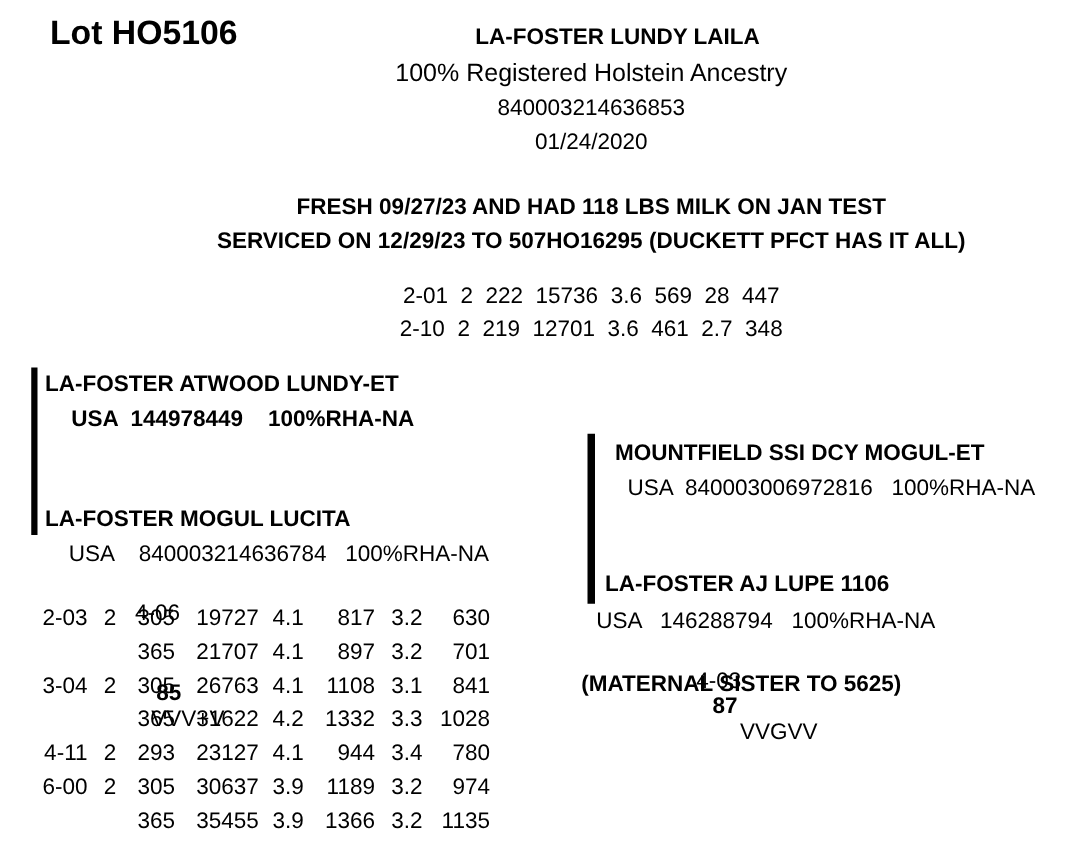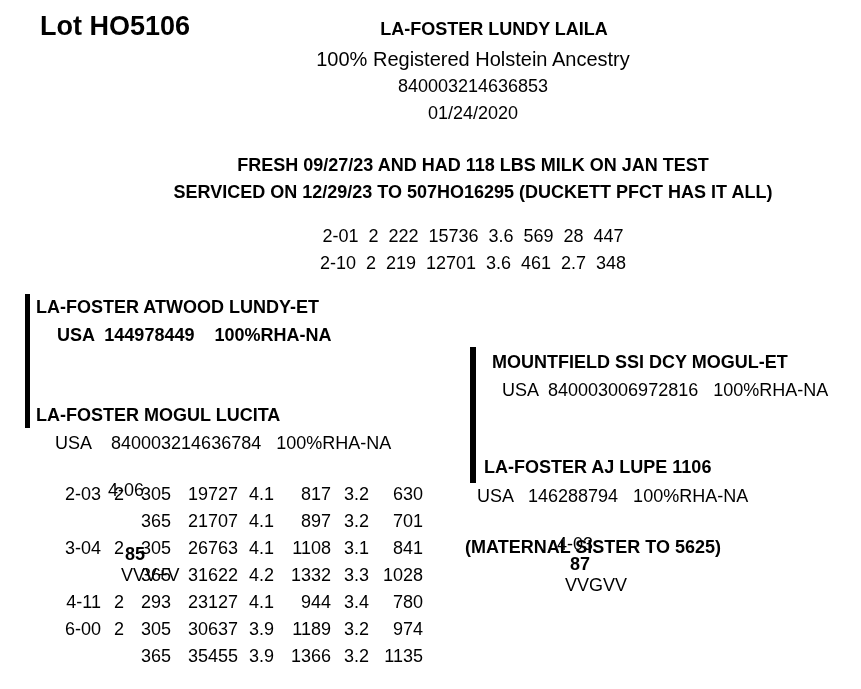--- a/index.html
+++ b/index.html
@@ -57,21 +57,21 @@
 
   <div class="abs bold" style="left:36px; top:405px; font-size:18px;">LA-FOSTER MOGUL LUCITA</div>
   <div class="abs" style="left:55px; top:433px; font-size:18px;">USA    840003214636784   100%RHA-NA</div>
 
   <div class="abs score-line" style="left:88px; top:459px; font-size:18px;">
     <span>4-06</span>
     <span class="bold" style="margin-left:17px;margin-top:44px;">85</span>
     <span style="margin-left:13px;">VVV+V</span>
   </div>
 
-  <table class="rec-table" style="left:33px; top:481px;margin-left:31px;">
+  <table class="rec-table" style="left:33px; top:481px;">
     <colgroup>
       <col style="width:37px;">
         <col style="width:23px;">
         <col style="width:47px;">
         <col style="width:67px;">
       <col style="width:36px;">
         <col style="width:57px;">
         <col style="width:38px;">
         <col style="width:54px;">
     </colgroup>
@@ -153,18 +153,18 @@
 
   <div class="abs bold" style="left:492px; top:352px; font-size:18px;">MOUNTFIELD SSI DCY MOGUL-ET</div>
   <div class="abs" style="left:502px; top:380px; font-size:18px;">USA  840003006972816   100%RHA-NA</div>
 
   <div class="abs bold" style="left:484px; top:457px; font-size:18px;">LA-FOSTER AJ LUPE 1106</div>
   <div class="abs" style="left:477px; top:486px; font-size:18px;">USA   146288794   100%RHA-NA</div>
 
   <div class="abs score-line" style="left:537px; top:513px; font-size:18px;">
     <span>4-03</span>
     <span class="bold" style="margin-left:13px;">87</span>
-    <span style="margin-left:8px;">VVGVV</span>
+    <span style="margin-left:35px;">VVGVV</span>
   </div>
 
   <div class="abs bold" style="left:465px; top:537px; font-size:18px;">(MATERNAL SISTER TO 5625)</div>
 
 </div>
 
 </body></html>

